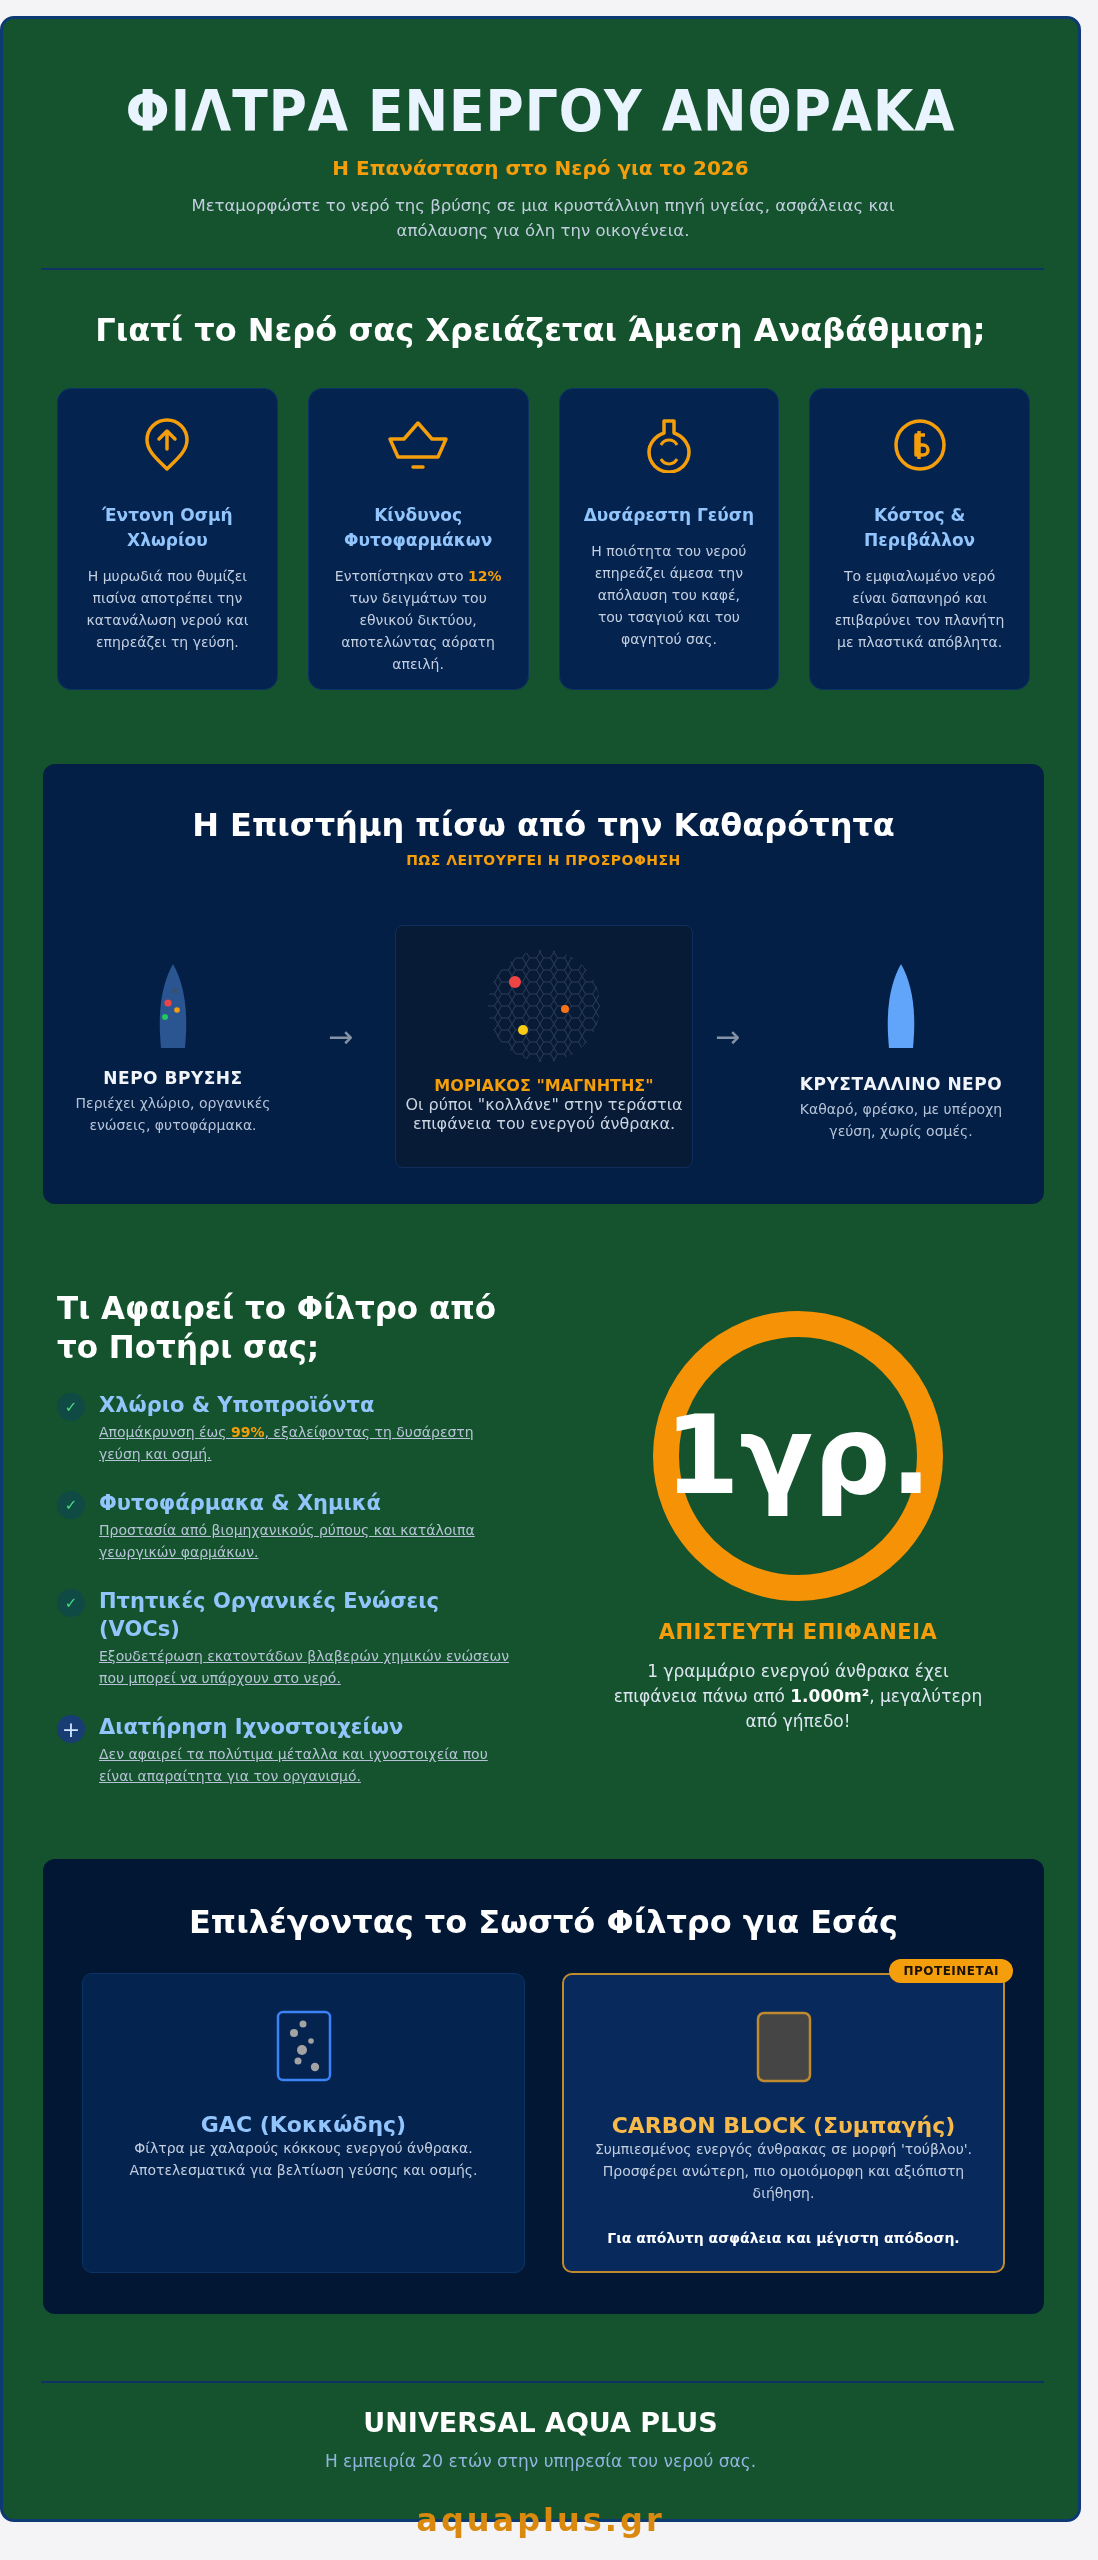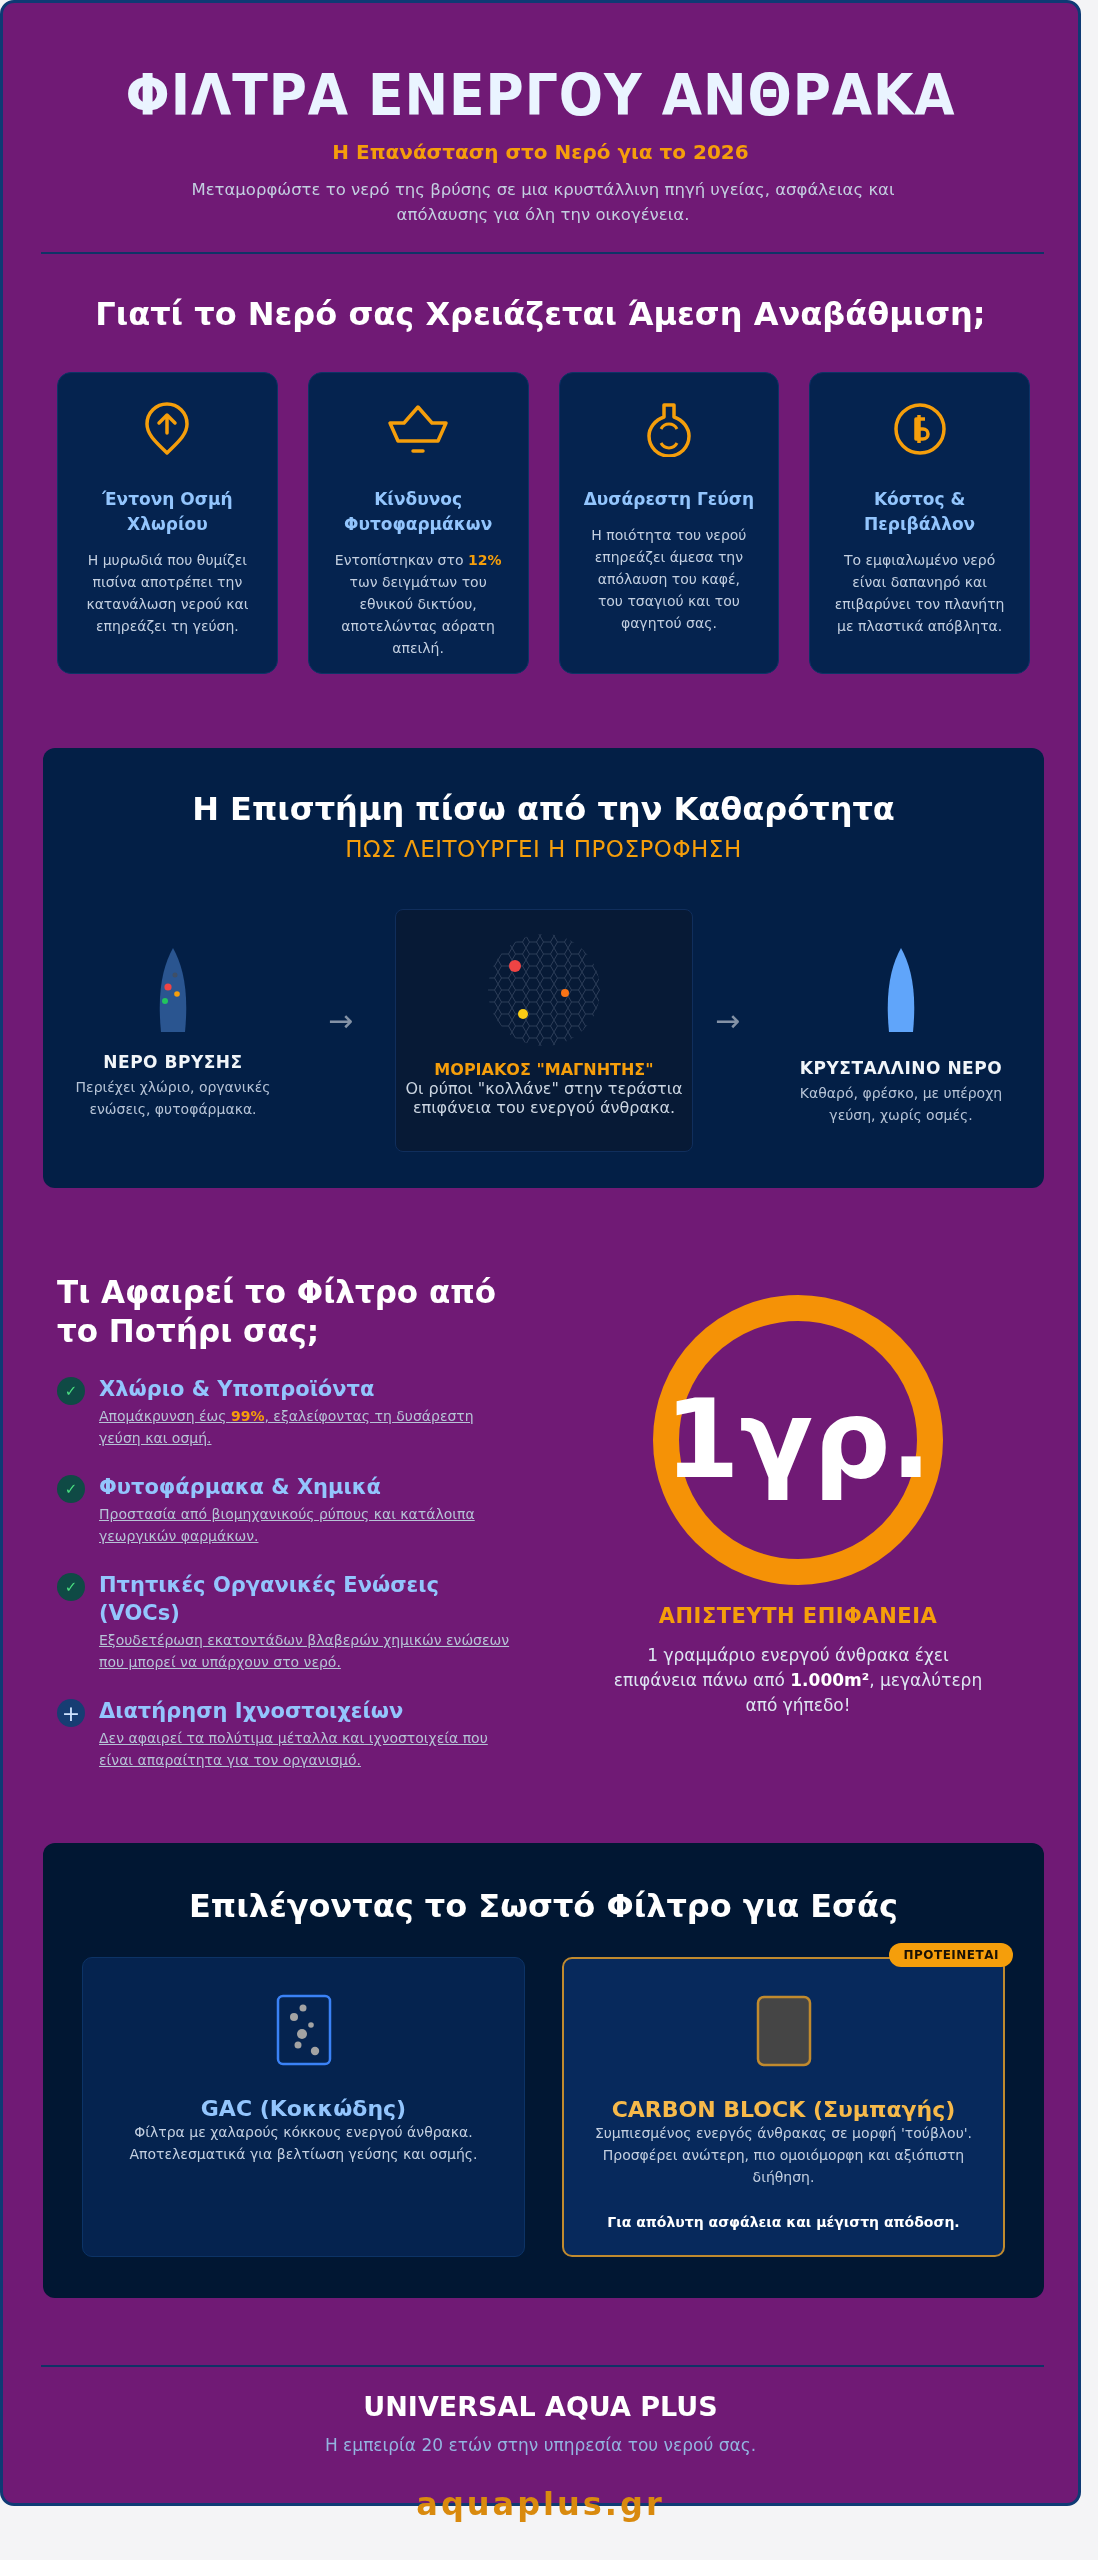--- a/index.html
+++ b/index.html
@@ -1,20 +1,20 @@
 <!DOCTYPE html>
 <html><head>
 <meta charset="utf-8">
 <style>
   * { box-sizing: border-box; margin: 0; padding: 0; }
   html, body { width: 1098px; height: 2560px; background: #f4f4f6; overflow: hidden; }
   body { font-family: "DejaVu Sans", sans-serif; color: #cbd5e1; }
   .page {
-    position: absolute; left: 0; top: 0; width: 1081px; height: 2506px;
-    background: #701a75; border: 3px solid #0e3a74; border-radius: 14px;
+    position: absolute; left: 0; top: 16px; width: 1081px; height: 2506px;
+    background: #14532d; border: 3px solid #0e3a74; border-radius: 14px;
   }
   
   .hero-title {
     position: absolute; top: 60px; left: 0; width: 100%; text-align: center;
     font-family: "DejaVu Sans", sans-serif; font-weight: bold; font-size: 56px; letter-spacing: 1px;
     color: #eaf4ff; transform: scaleX(0.93);
   }
   .hero-sub {
     position: absolute; top: 137px; width: 100%; text-align: center;
     font-size: 20px; font-weight: bold; color: #f59e0b;
@@ -37,21 +37,21 @@
   .pcard svg { display: block; margin: 0 auto; }
   .pcard h3 { margin-top: 30px; font-size: 17px; line-height: 25px; color: #93c5fd; font-weight: bold; padding: 0 20px; }
   .pcard p { margin-top: 12px; font-size: 14px; line-height: 22px; color: #c3cfe0; padding: 0 24px; }
   .hl { color: #f59e0b; font-weight: bold; margin-top: 28px; }
   
   .sci {
     position: absolute; top: 745px; left: 40px; width: 1001px; height: 440px;
     background: #031f46; border-radius: 12px;
   }
   .sci-title { position: absolute; top: 42px; width: 100%; text-align: center; font-size: 32px; font-weight: bold; color: #fff; }
-  .sci-sub { position: absolute; top: 88px; width: 100%; text-align: center; font-size: 23px; font-weight: normal; color: #f59e0b; letter-spacing: .5px; }
+  .sci-sub { position: absolute; top: 88px; width: 100%; text-align: center; font-size: 14px; font-weight: bold; color: #f59e0b; letter-spacing: .5px; }
   .step { position: absolute; text-align: center; }
   .step h4 { font-size: 17px; font-weight: bold; color: #f1f5f9; letter-spacing: .5px; }
   .step p { font-size: 14px; line-height: 22px; color: #b6c3d6; margin-top: 4px; }
   .arrow { position: absolute; font-size: 30px; color: #8492a6; }
   .mid-box {
     position: absolute; left: 352px; top: 161px; width: 298px; height: 243px;
     background: #071a36; border: 1px solid #102e5c; border-radius: 8px; text-align: center;
   }
   
   .rm-title { position: absolute; top: 1270px; left: 54px; width: 480px; font-size: 31px; line-height: 39px; font-weight: bold; color: #fff; }

